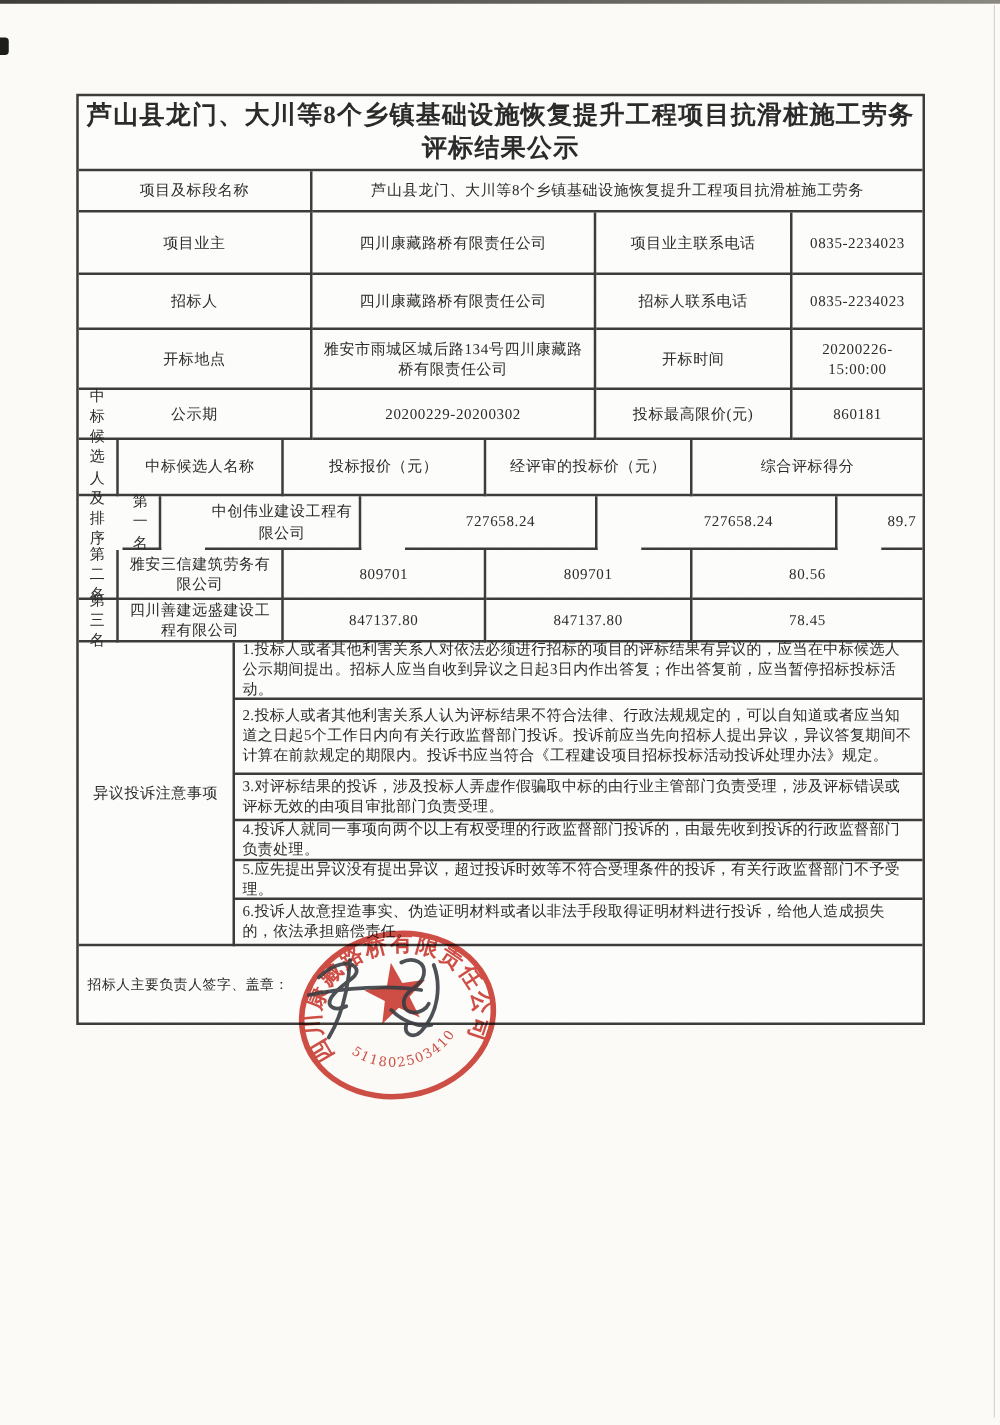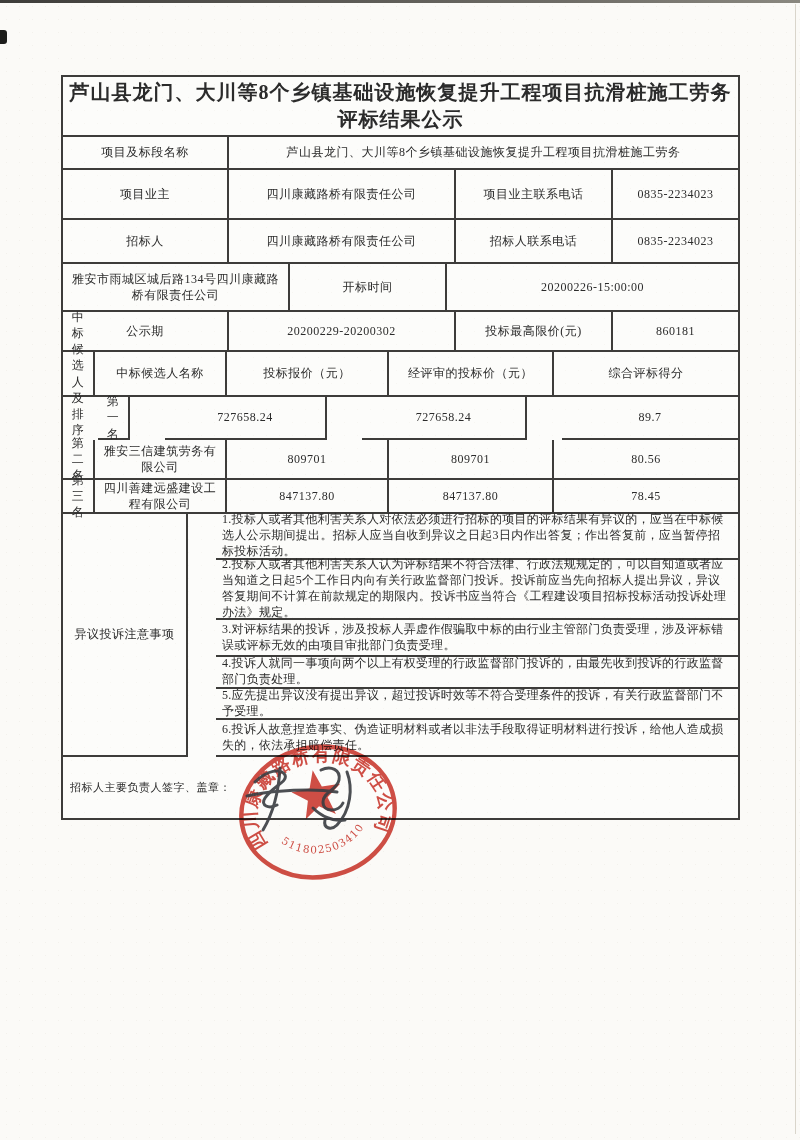--- a/index.html
+++ b/index.html
@@ -24,34 +24,34 @@
   .cell { box-sizing:border-box; border-right:2px solid #3d3c3a; border-bottom:2px solid #3d3c3a;
     display:flex; align-items:center; justify-content:center; text-align:center;
     font-size:12px; letter-spacing:0.5px; line-height:1.35; padding:2px 5px; }
   .cell.last { border-right:none; }
 
   .title-cell { width:100%; height:60px; border-bottom:2px solid #3d3c3a; box-sizing:border-box;
     display:flex; align-items:center; justify-content:center; text-align:center;
     font-weight:bold; font-size:20px; letter-spacing:1px; line-height:1.35; white-space:pre-line; }
 
   
-  .w1 { width:166px; } .w2 { width:227px; } .w3 { width:157px; } .w4 { flex:1; }
+  .w1 { width:187px; } .w2 { width:227px; } .w3 { width:157px; } .w4 { flex:1; }
   .w-span { flex:1; }
   .h33 { height:33px; } .h50 { height:50px; } .h44 { height:44px; } .h48 { height:48px; } .h40 { height:40px; }
 
   
   .cw1 { width:32px; white-space:pre-line; } .cw2 { width:132px; } .cw3 { width:162px; }
   .cw4 { width:165px; } .cw5 { flex:1; }
   .h45 { height:45px; } .h43 { height:43px;margin-left:35px; } .h40b { height:40px; } .h34 { height:34px; }
 
   
   .notes-row { display:flex; }
   .notes-label { width:125px; box-sizing:border-box; border-right:2px solid #3d3c3a; border-bottom:2px solid #3d3c3a;
     display:flex; align-items:center; justify-content:center; text-align:center; font-size:12px; letter-spacing:0.5px; }
-  .notes-items { flex:1; display:flex; flex-direction:column;padding-left:28px; }
+  .notes-items { flex:1; display:flex; flex-direction:column; }
   .note-item { box-sizing:border-box; border-bottom:2px solid #3d3c3a; display:flex; align-items:center;
     font-size:12px; line-height:1.32; letter-spacing:0.3px; padding:1px 6px 1px 6px; text-align:left; }
   .nh1 { height:46px; } .nh2 { height:60px; } .nh3 { height:37px; } .nh4 { height:32px; } .nh5 { height:31px; } .nh6 { height:37px; }
 
   .sig-row { height:61px; display:flex; align-items:center; padding-left:7px; box-sizing:border-box;
     font-size:11px; letter-spacing:0.5px; }
 
   .seal-overlay { position:absolute; left:225px; top:710px; width:200px; height:190px; pointer-events:none; }
   .seal-red { mix-blend-mode:multiply; }
 </style>
@@ -83,20 +83,21 @@
     </div>
 
     <div class="t-row">
       <div class="cell w1 h44">招标人</div>
       <div class="cell w2 h44">四川康藏路桥有限责任公司</div>
       <div class="cell w3 h44">招标人联系电话</div>
       <div class="cell w4 h44 last">0835-2234023</div>
     </div>
 
     <div class="t-row">
+      <div class="cell w1 h48">开标地点</div>
       <div class="cell w2 h48">雅安市雨城区城后路134号四川康藏路桥有限责任公司</div>
       <div class="cell w3 h48">开标时间</div>
       <div class="cell w4 h48 last">20200226-15:00:00</div>
     </div>
 
     <div class="t-row">
       <div class="cell w1 h40">公示期</div>
       <div class="cell w2 h40">20200229-20200302</div>
       <div class="cell w3 h40">投标最高限价(元)</div>
       <div class="cell w4 h40 last">860181</div>
@@ -106,20 +107,21 @@
       <div class="cell cw1 h45">中标候选人
 及排序</div>
       <div class="cell cw2 h45">中标候选人名称</div>
       <div class="cell cw3 h45">投标报价（元）</div>
       <div class="cell cw4 h45">经评审的投标价（元）</div>
       <div class="cell cw5 h45 last">综合评标得分</div>
     </div>
 
     <div class="t-row">
       <div class="cell cw1 h43">第一名</div>
+      <div class="cell cw2 h43">中创伟业建设工程有限公司</div>
       <div class="cell cw3 h43">727658.24</div>
       <div class="cell cw4 h43">727658.24</div>
       <div class="cell cw5 h43 last">89.7</div>
     </div>
 
     <div class="t-row">
       <div class="cell cw1 h40b">第二名</div>
       <div class="cell cw2 h40b">雅安三信建筑劳务有限公司</div>
       <div class="cell cw3 h40b">809701</div>
       <div class="cell cw4 h40b">809701</div>

